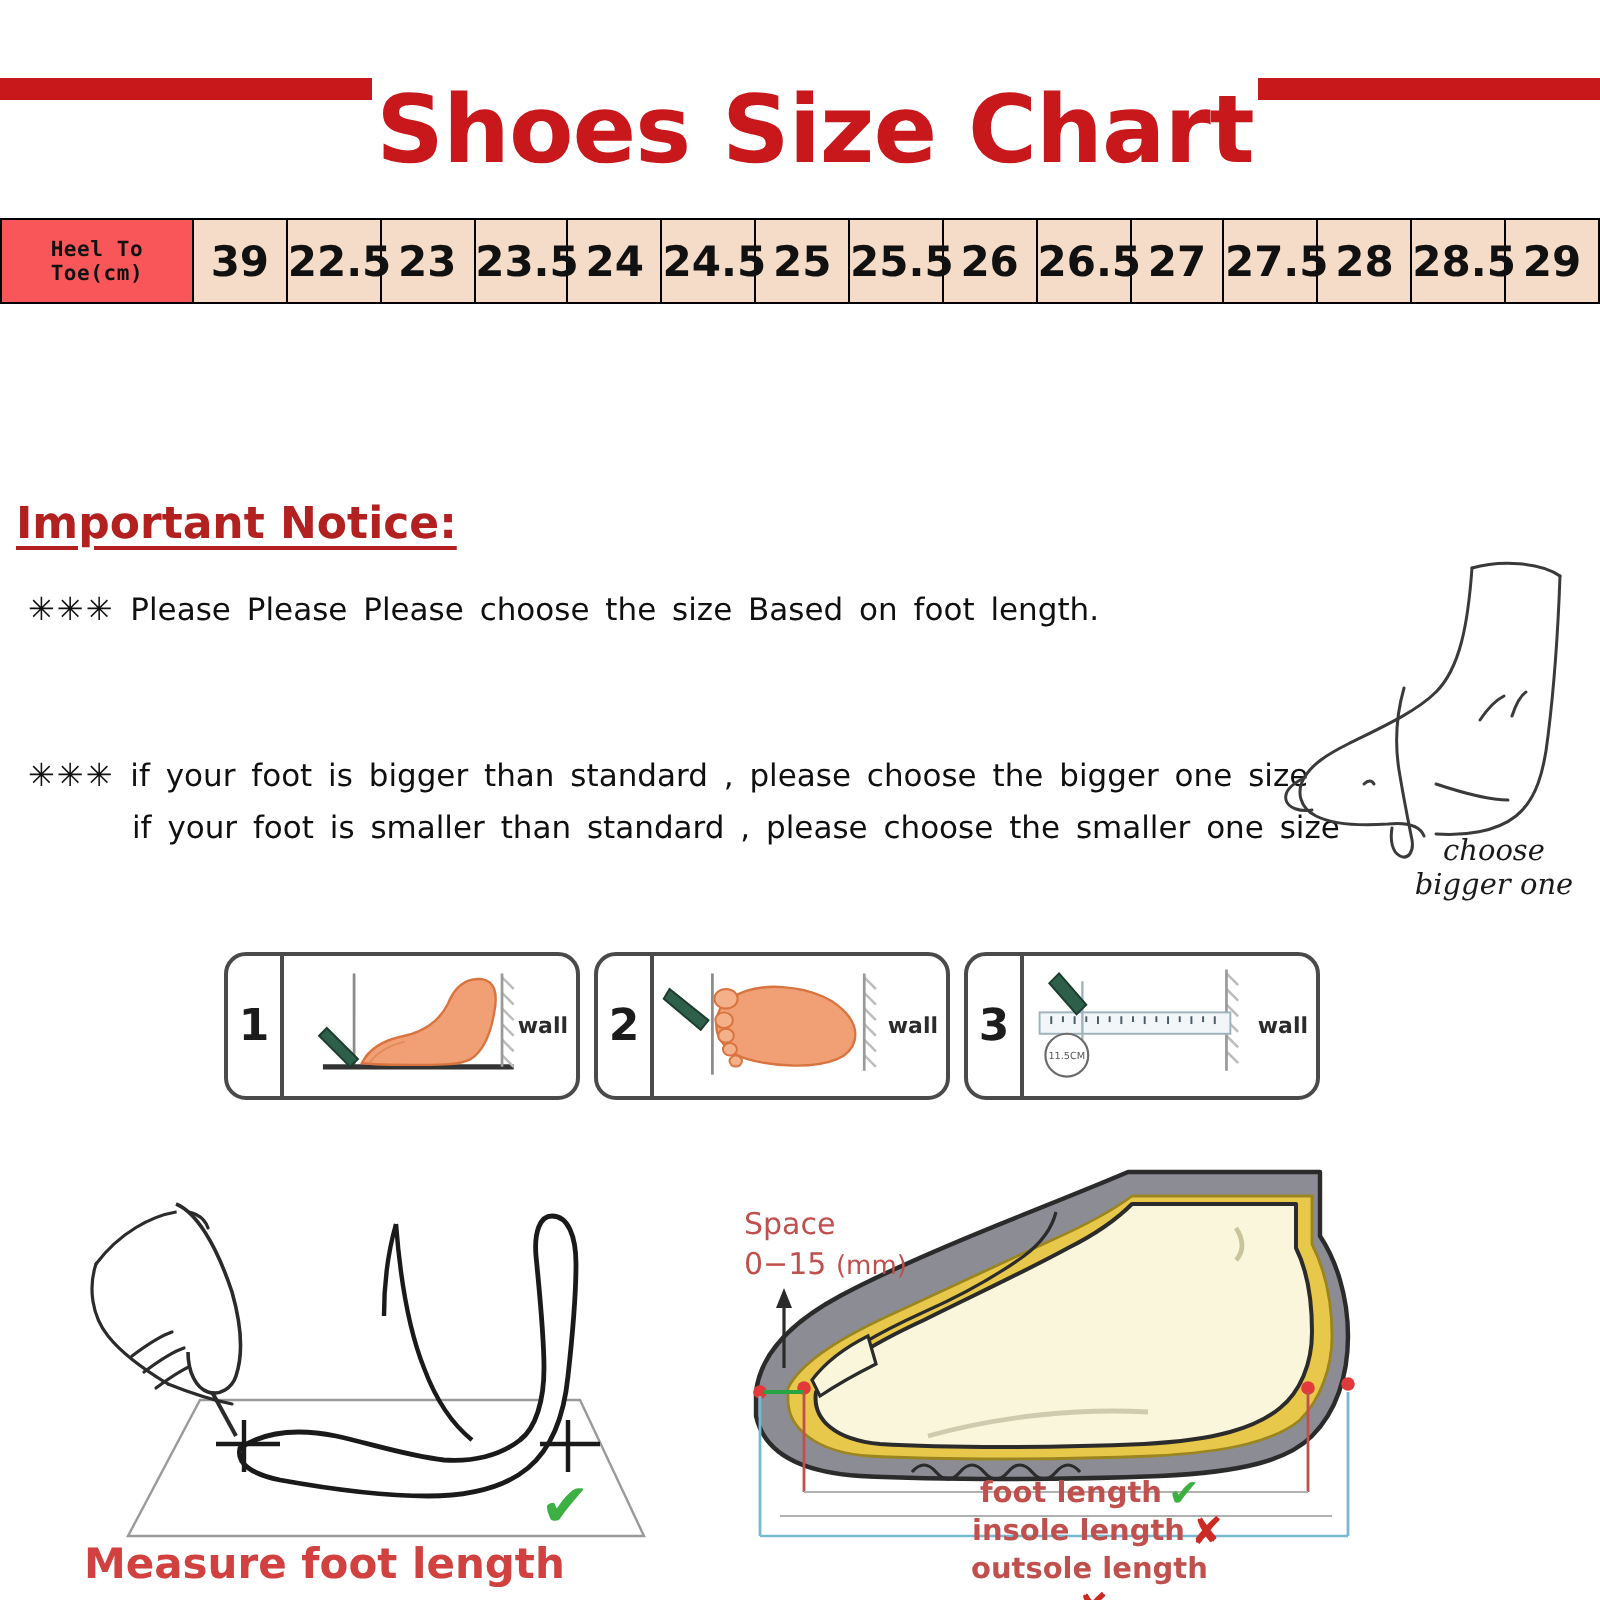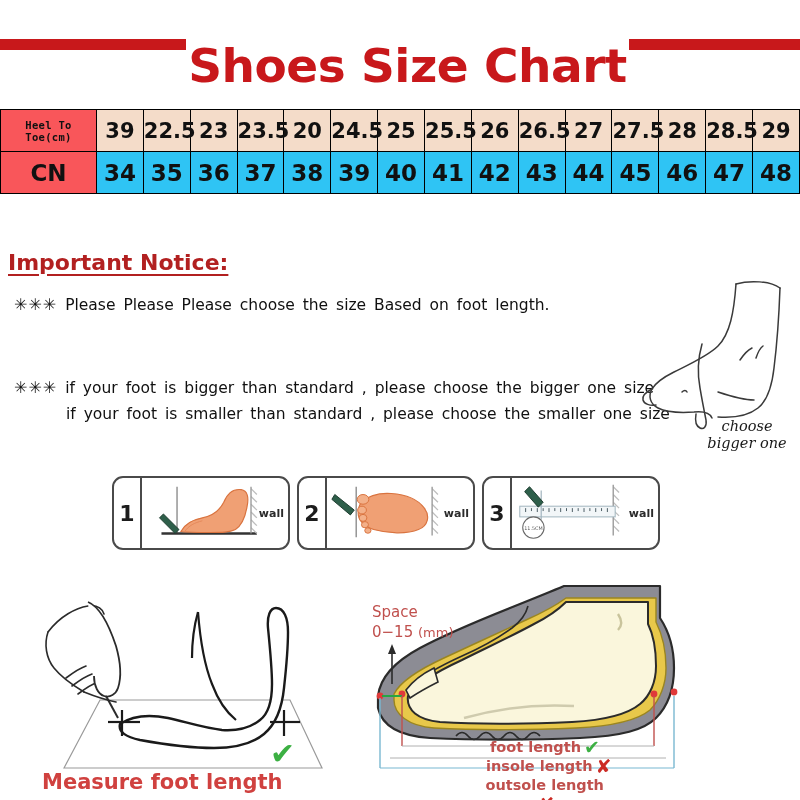--- a/index.html
+++ b/index.html
@@ -181,49 +181,31 @@
 </div>
 
 <table class="size-table">
   <tbody>
     <tr>
       <td class="rowhead small">Heel To Toe(cm)</td>
       <td class="cell-cm">39</td>
       <td class="cell-cm">22.5</td>
       <td class="cell-cm">23</td>
       <td class="cell-cm">23.5</td>
-      <td class="cell-cm">20</td>
+      <td class="cell-cm">24</td>
       <td class="cell-cm">24.5</td>
       <td class="cell-cm">25</td>
       <td class="cell-cm">25.5</td>
       <td class="cell-cm">26</td>
       <td class="cell-cm">26.5</td>
       <td class="cell-cm">27</td>
       <td class="cell-cm">27.5</td>
       <td class="cell-cm">28</td>
       <td class="cell-cm">28.5</td>
       <td class="cell-cm">29</td>
-    </tr>
-    <tr>
-      <td class="rowhead big">CN</td>
-      <td class="cell-cn">34</td>
-      <td class="cell-cn">35</td>
-      <td class="cell-cn">36</td>
-      <td class="cell-cn">37</td>
-      <td class="cell-cn">38</td>
-      <td class="cell-cn">39</td>
-      <td class="cell-cn">40</td>
-      <td class="cell-cn">41</td>
-      <td class="cell-cn">42</td>
-      <td class="cell-cn">43</td>
-      <td class="cell-cn">44</td>
-      <td class="cell-cn">45</td>
-      <td class="cell-cn">46</td>
-      <td class="cell-cn">47</td>
-      <td class="cell-cn">48</td>
     </tr>
   </tbody>
 </table>
 
 <div class="notice-title">Important Notice:</div>
 
 <div class="notice-block b1">
   <div class="notice-line">
     <span class="stars">✳✳✳</span>
     <span>Please  Please  Please  choose  the  size  Based  on  foot  length.</span>

